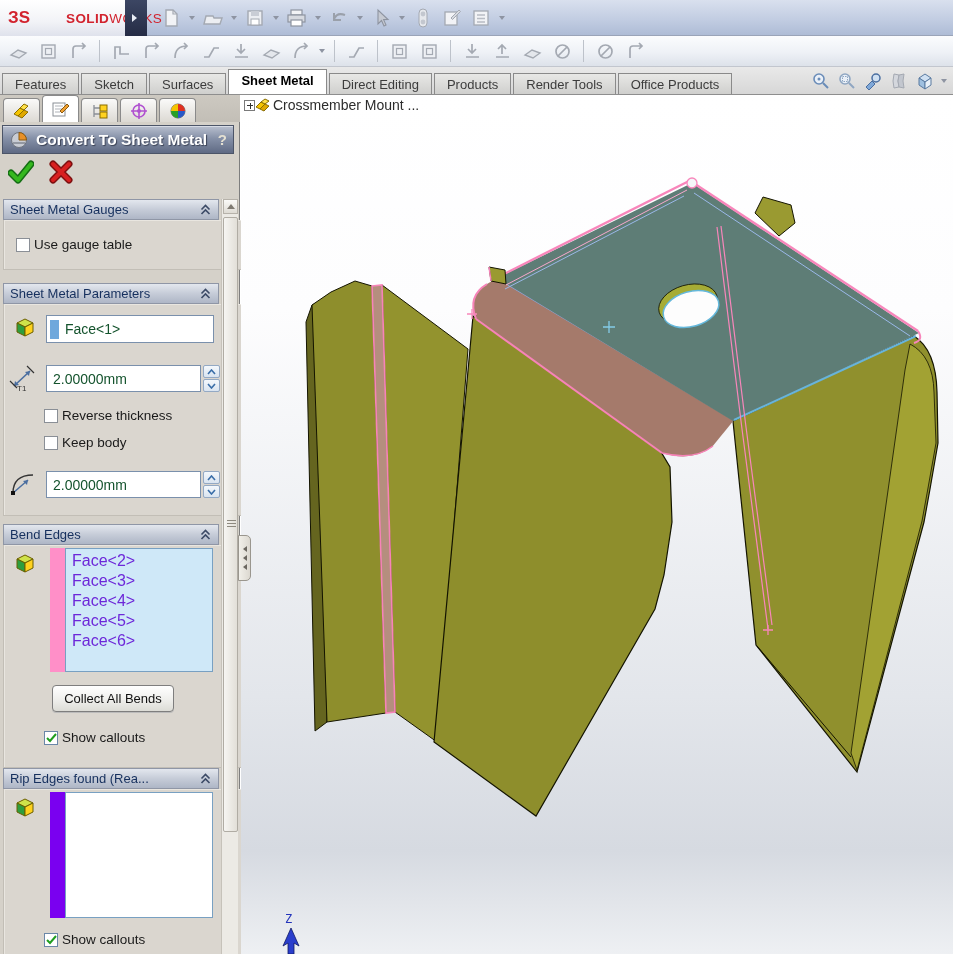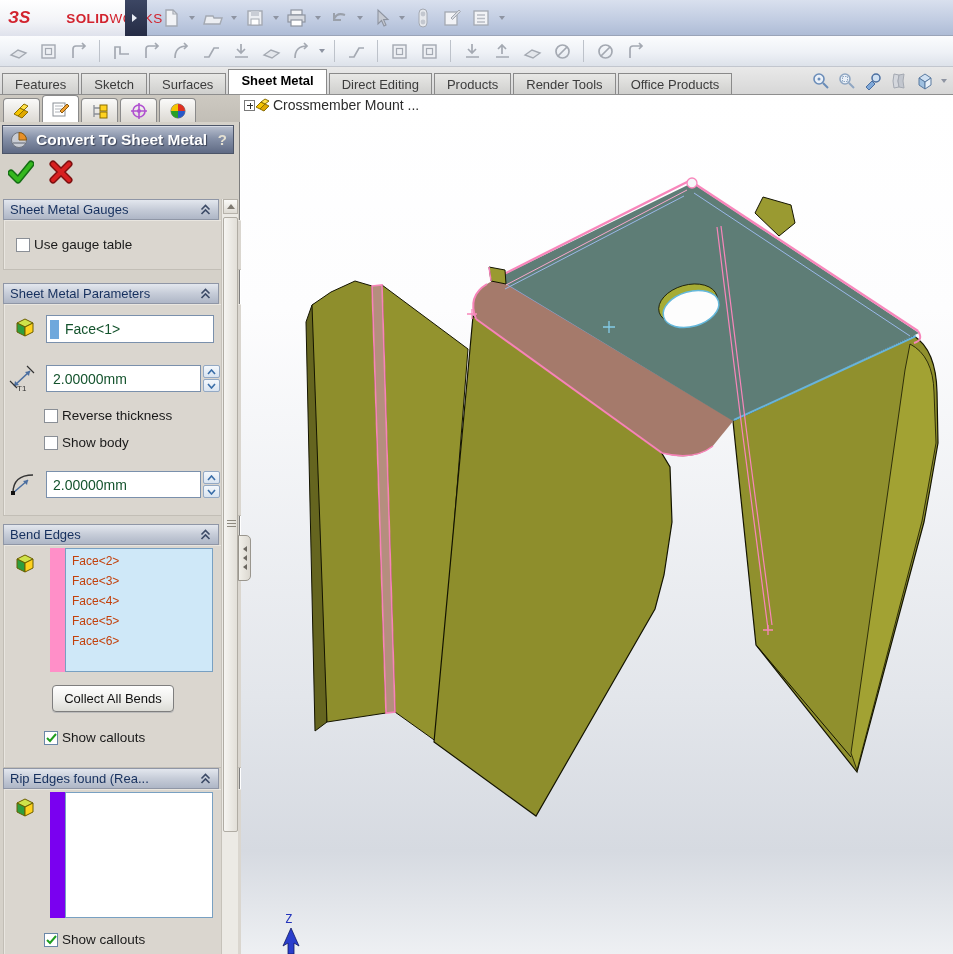--- a/index.html
+++ b/index.html
@@ -5,21 +5,21 @@
   * { margin:0; padding:0; box-sizing:border-box; }
   html,body { width:953px; height:954px; overflow:hidden;
     font-family:"Liberation Sans", sans-serif; font-size:13px; color:#222; background:#fff; }
 
   
   .titlebar { position:absolute; left:0; top:0; width:953px; height:36px;
     background:linear-gradient(180deg,#d9e0ee 0%,#c2cde2 55%,#aebcd6 100%); border-bottom:1px solid #9aa4b8; }
   .logo-block { position:absolute; left:0; top:0; width:125px; height:36px;
     background:linear-gradient(180deg,#ffffff 0%,#f2f3f7 60%,#dfe2ec 100%);
     display:flex; align-items:center; padding-left:8px; }
-  .logo-mark { color:#d2232e; font-weight:bold; font-style:italic; font-size:17px; margin-right:4px; }
+  .logo-mark { color:#d2232e; font-weight:bold; font-size:17px; margin-right:4px; }
   .logo-bold { color:#d2232e; font-weight:bold; font-size:13.5px; letter-spacing:.4px;margin-left:32px; }
   .logo-light { color:#d2232e; font-weight:normal; font-size:13.5px; letter-spacing:.4px; }
   .menu-strip { position:absolute; left:125px; top:0; width:22px; height:36px;
     background:linear-gradient(180deg,#3c4663 0%,#252c45 100%); }
   .menu-strip .arr { position:absolute; left:7px; top:14px; width:0; height:0;
     border-left:5px solid #e8ecf5; border-top:4px solid transparent; border-bottom:4px solid transparent; }
   .tb1 { position:absolute; left:160px; top:0; height:36px; display:flex; align-items:center; gap:7px; }
   .tb1 .ic { width:22px; height:22px; display:inline-flex; align-items:center; justify-content:center; }
   .caret { width:0; height:0; border-top:4px solid #8e94a2; border-left:3.5px solid transparent;
     border-right:3.5px solid transparent; display:inline-block; }
@@ -75,21 +75,21 @@
   .cb .lbl { font-size:13.5px; color:#1a1a1a; white-space:nowrap; }
 
   .field { position:absolute; background:#fff; border:1px solid #7a90ac; display:flex; align-items:center; }
   .field .selstrip { width:9px; height:19px; background:#6fa8dc; margin-left:3px; }
   .field .val { padding-left:6px; font-size:14px; color:#14532d; }
   .spin { position:absolute; width:17px; display:flex; flex-direction:column; gap:1px; }
   .spin .sb { width:17px; height:13px; background:linear-gradient(180deg,#f4f8fc 0%,#d9e4f0 100%);
     border:1px solid #93a9c4; border-radius:2px; display:flex; align-items:center; justify-content:center; }
 
   .listbox { position:absolute; border:1px solid #78a0c2; }
-  .list-item { font-size:12px; color:#c2410c; padding-left:6px; line-height:20px; white-space:nowrap; }
+  .list-item { font-size:16px; color:#6d28d9; padding-left:6px; line-height:20px; white-space:nowrap; }
 
   .push-btn { position:absolute; height:27px; background:linear-gradient(180deg,#ffffff 0%,#efefec 55%,#dcdcd6 100%);
     border:1px solid #7e7e7e; border-radius:4px; box-shadow:0 1px 0 #bbb;
     display:flex; align-items:center; justify-content:center; font-size:13px; color:#111; }
 
   .pm-scroll { position:absolute; left:221px; top:104px; width:17px; height:755px; background:#eceae5; border-left:1px solid #c6c2ba; }
   .pm-scroll .up { position:absolute; left:1px; top:0; width:15px; height:15px; background:linear-gradient(180deg,#fafaf8,#dedbd4);
     border:1px solid #b6b2aa; display:flex; align-items:center; justify-content:center; }
   .pm-scroll .thumb { position:absolute; left:1px; top:18px; width:15px; height:615px;
     background:linear-gradient(90deg,#f6f5f2,#e2dfd8); border:1px solid #b0aca4; border-radius:2px; }
@@ -494,21 +494,21 @@
               <path d="M1,1 L4.5,5 L8,1" fill="none" stroke="#3a6ea8" stroke-width="1.6"></path>
             </svg>
           </span>
       </div>
       <label class="cb" style="left:40px; top:104px">
         <span class="box"></span>
         <span class="lbl">Reverse thickness</span>
       </label>
       <label class="cb" style="left:40px; top:131px">
         <span class="box"></span>
-        <span class="lbl">Show body</span>
+        <span class="lbl">Keep body</span>
       </label>
       <svg width="32" height="30" style="position:absolute; left:4px; top:163px">
         <path d="M5,26 Q5,8 25,8" fill="none" stroke="#333" stroke-width="1.4"></path>
           <path d="M5,26 L20,13" stroke="#4a6ea0" stroke-width="1.5"></path>
           <path d="M20,13 L15,14 L19,18 Z" fill="#4a6ea0"></path>
           <rect x="3" y="24" width="4" height="4" fill="#111"></rect>
       </svg>
       <div class="field" style="left:42px; top:167px; width:155px; height:27px">
         <span class="val">2.00000mm</span>
       </div>

